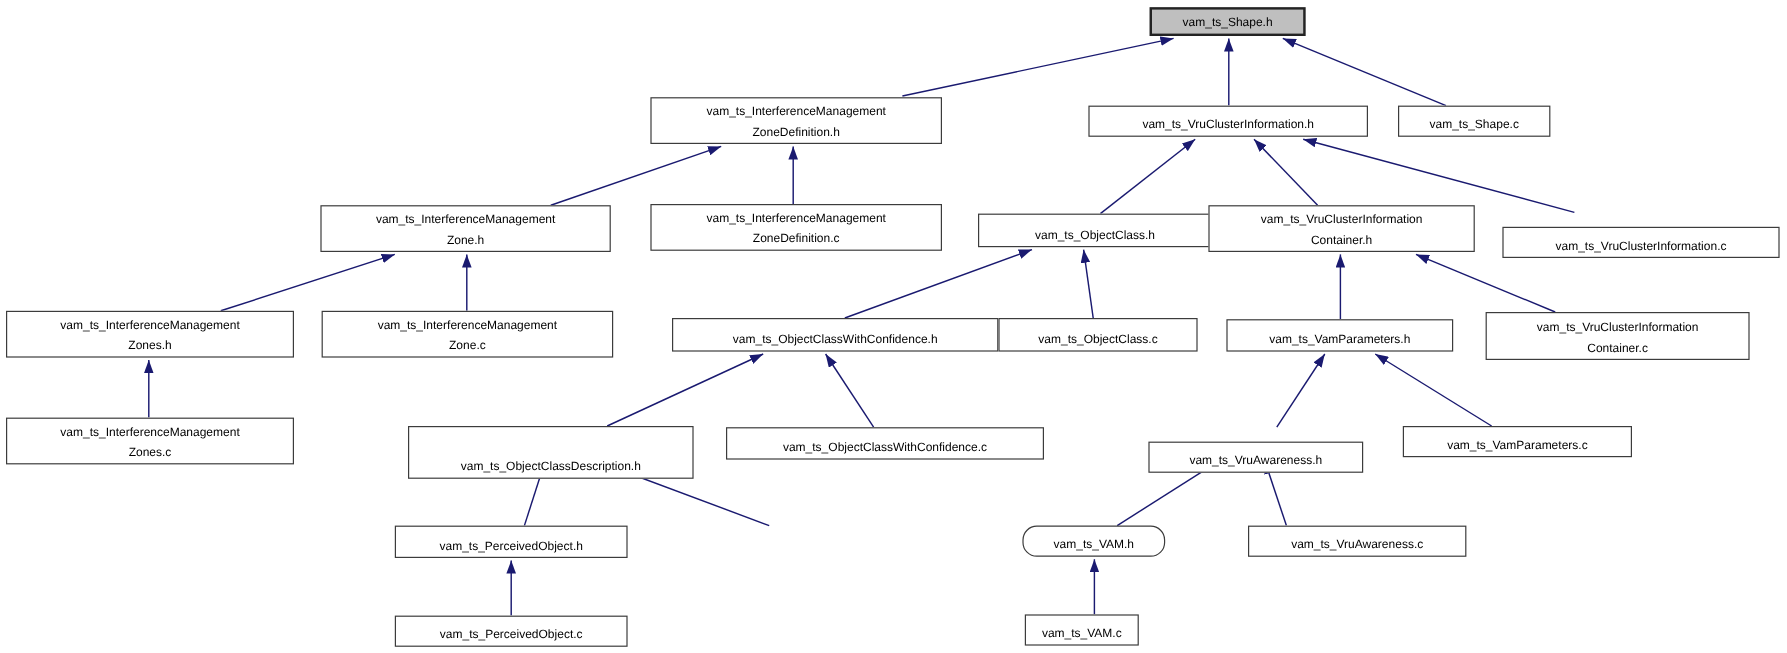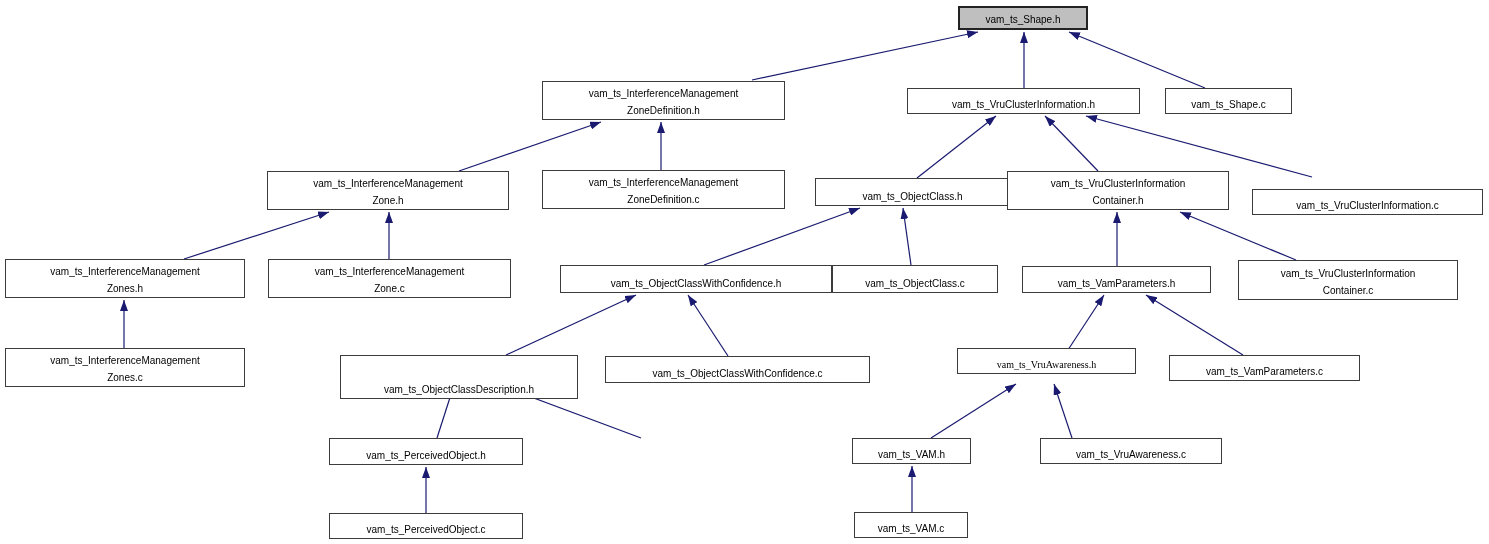--- a/index.html
+++ b/index.html
@@ -117,37 +117,37 @@
   <div class="node" style="left:5px;top:348px;width:240px;height:39px;">
       <span>vam_ts_InterferenceManagement</span>
       <span>Zones.c</span>
     </div>
   <div class="node" style="left:340px;top:355px;width:238px;height:44px;">
       <span>vam_ts_ObjectClassDescription.h</span>
     </div>
   <div class="node" style="left:605px;top:356px;width:265px;height:27px;">
       <span>vam_ts_ObjectClassWithConfidence.c</span>
     </div>
-  <div class="node" style="left:957px;top:348px;width:179px;height:26px;font-family:Liberation Serif, serif;">
+  <div class="node" style="left:957px;top:368px;width:179px;height:26px;">
       <span>vam_ts_VruAwareness.h</span>
     </div>
   <div class="node" style="left:1169px;top:355px;width:191px;height:26px;">
       <span>vam_ts_VamParameters.c</span>
     </div>
 
   <div class="node" style="left:329px;top:438px;width:194px;height:27px;">
       <span>vam_ts_PerceivedObject.h</span>
     </div>
-  <div class="node" style="left:852px;top:438px;width:119px;height:26px;">
+  <div class="node" style="left:852px;top:438px;width:119px;height:26px;border-radius:12px;">
       <span>vam_ts_VAM.h</span>
     </div>
   <div class="node" style="left:996px;top:438px;width:182px;height:26px;margin-left:44px;">
       <span>vam_ts_VruAwareness.c</span>
     </div>
 
   <div class="node" style="left:329px;top:513px;width:194px;height:26px;">
       <span>vam_ts_PerceivedObject.c</span>
     </div>
-  <div class="node" style="left:854px;top:512px;width:114px;height:26px;">
+  <div class="node" style="left:854px;top:512px;width:95px;height:26px;">
       <span>vam_ts_VAM.c</span>
     </div>
 
 </div>
 
 </body></html>

